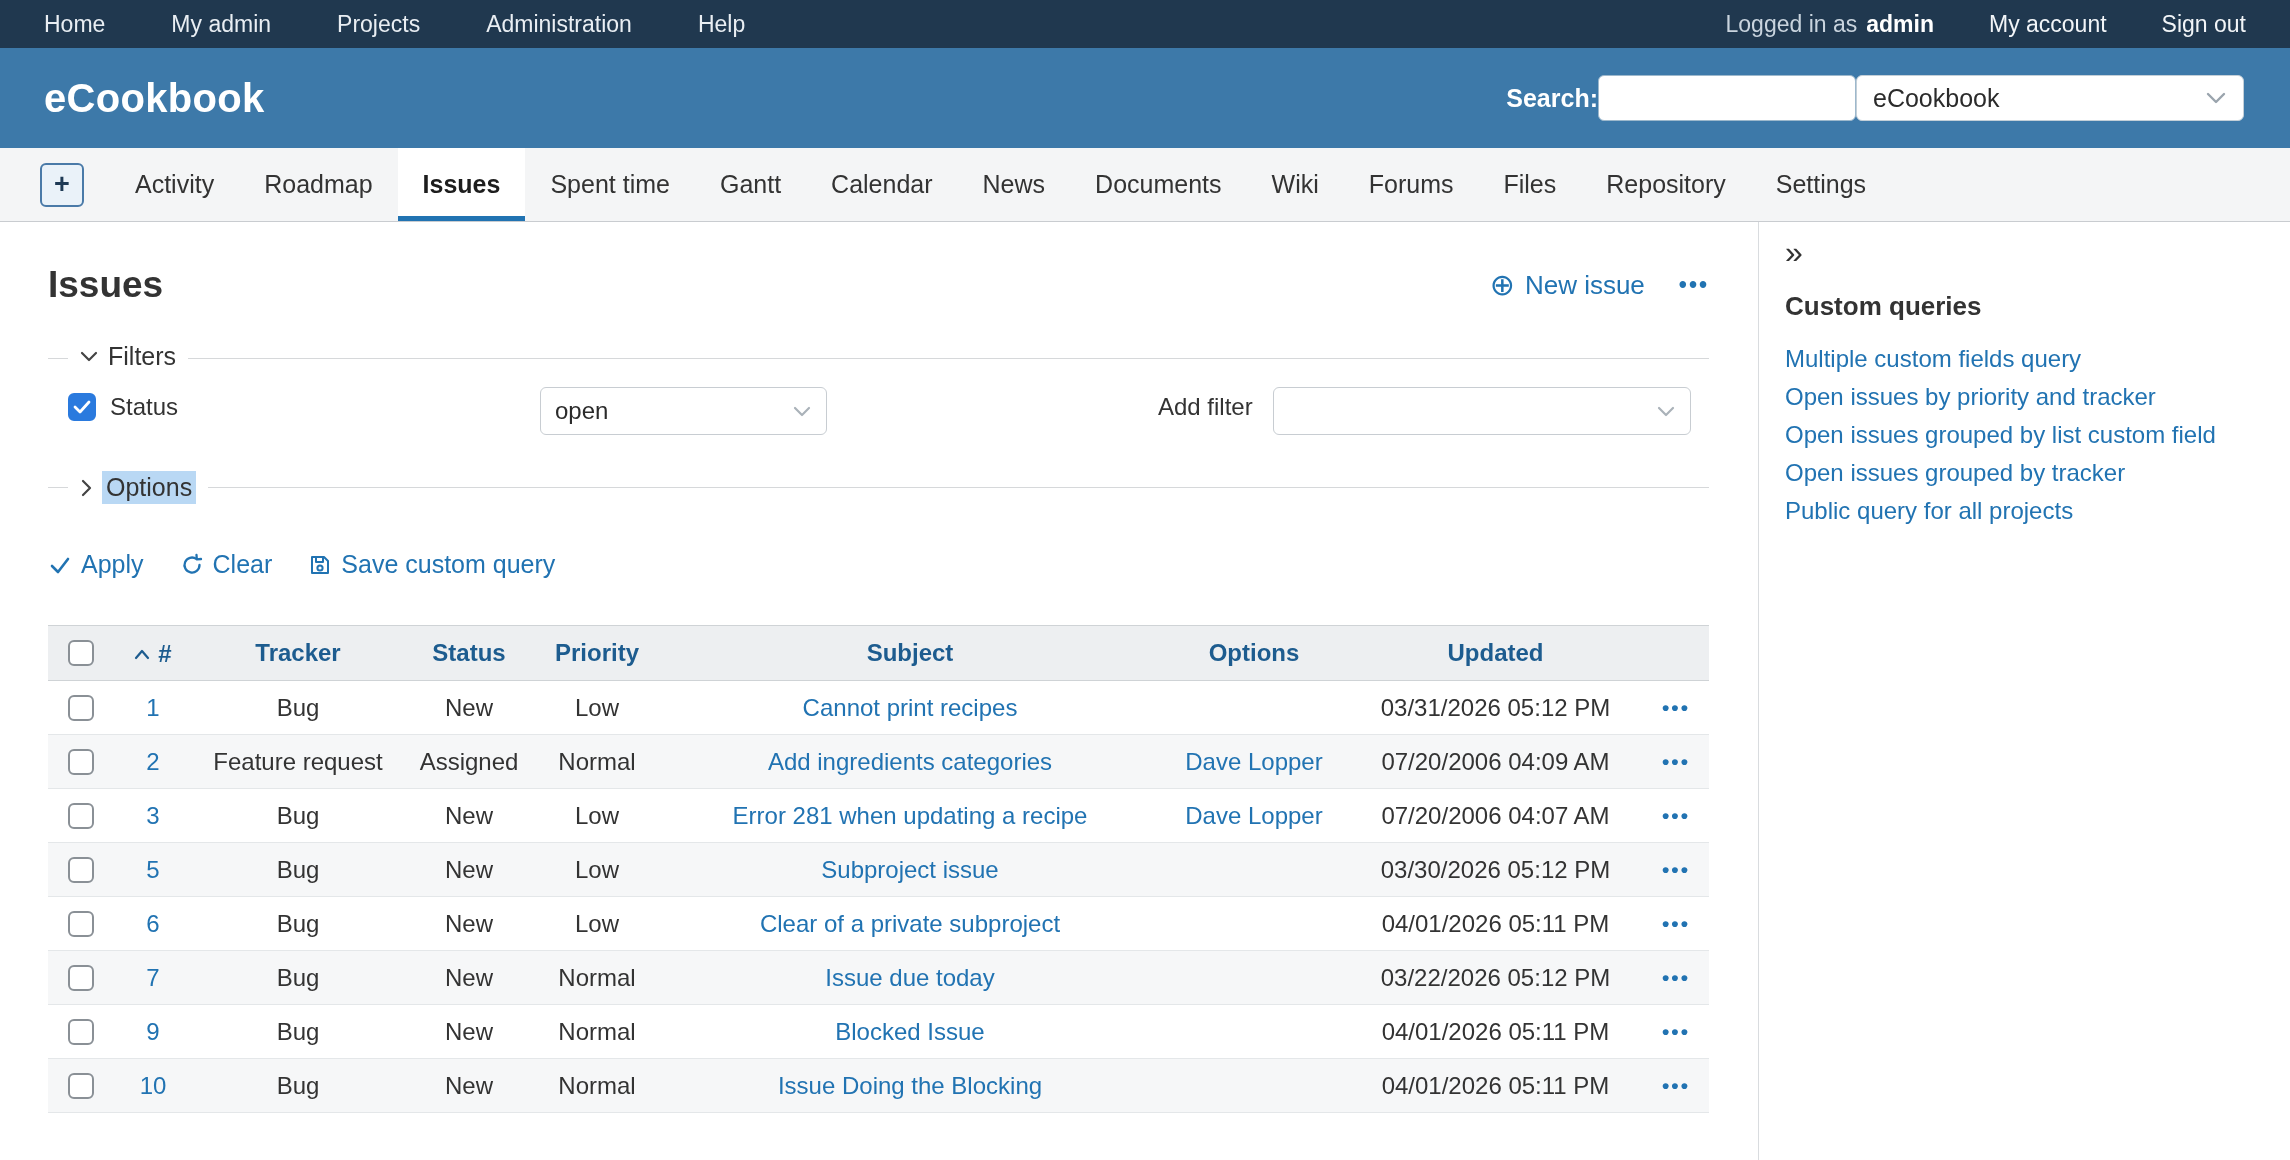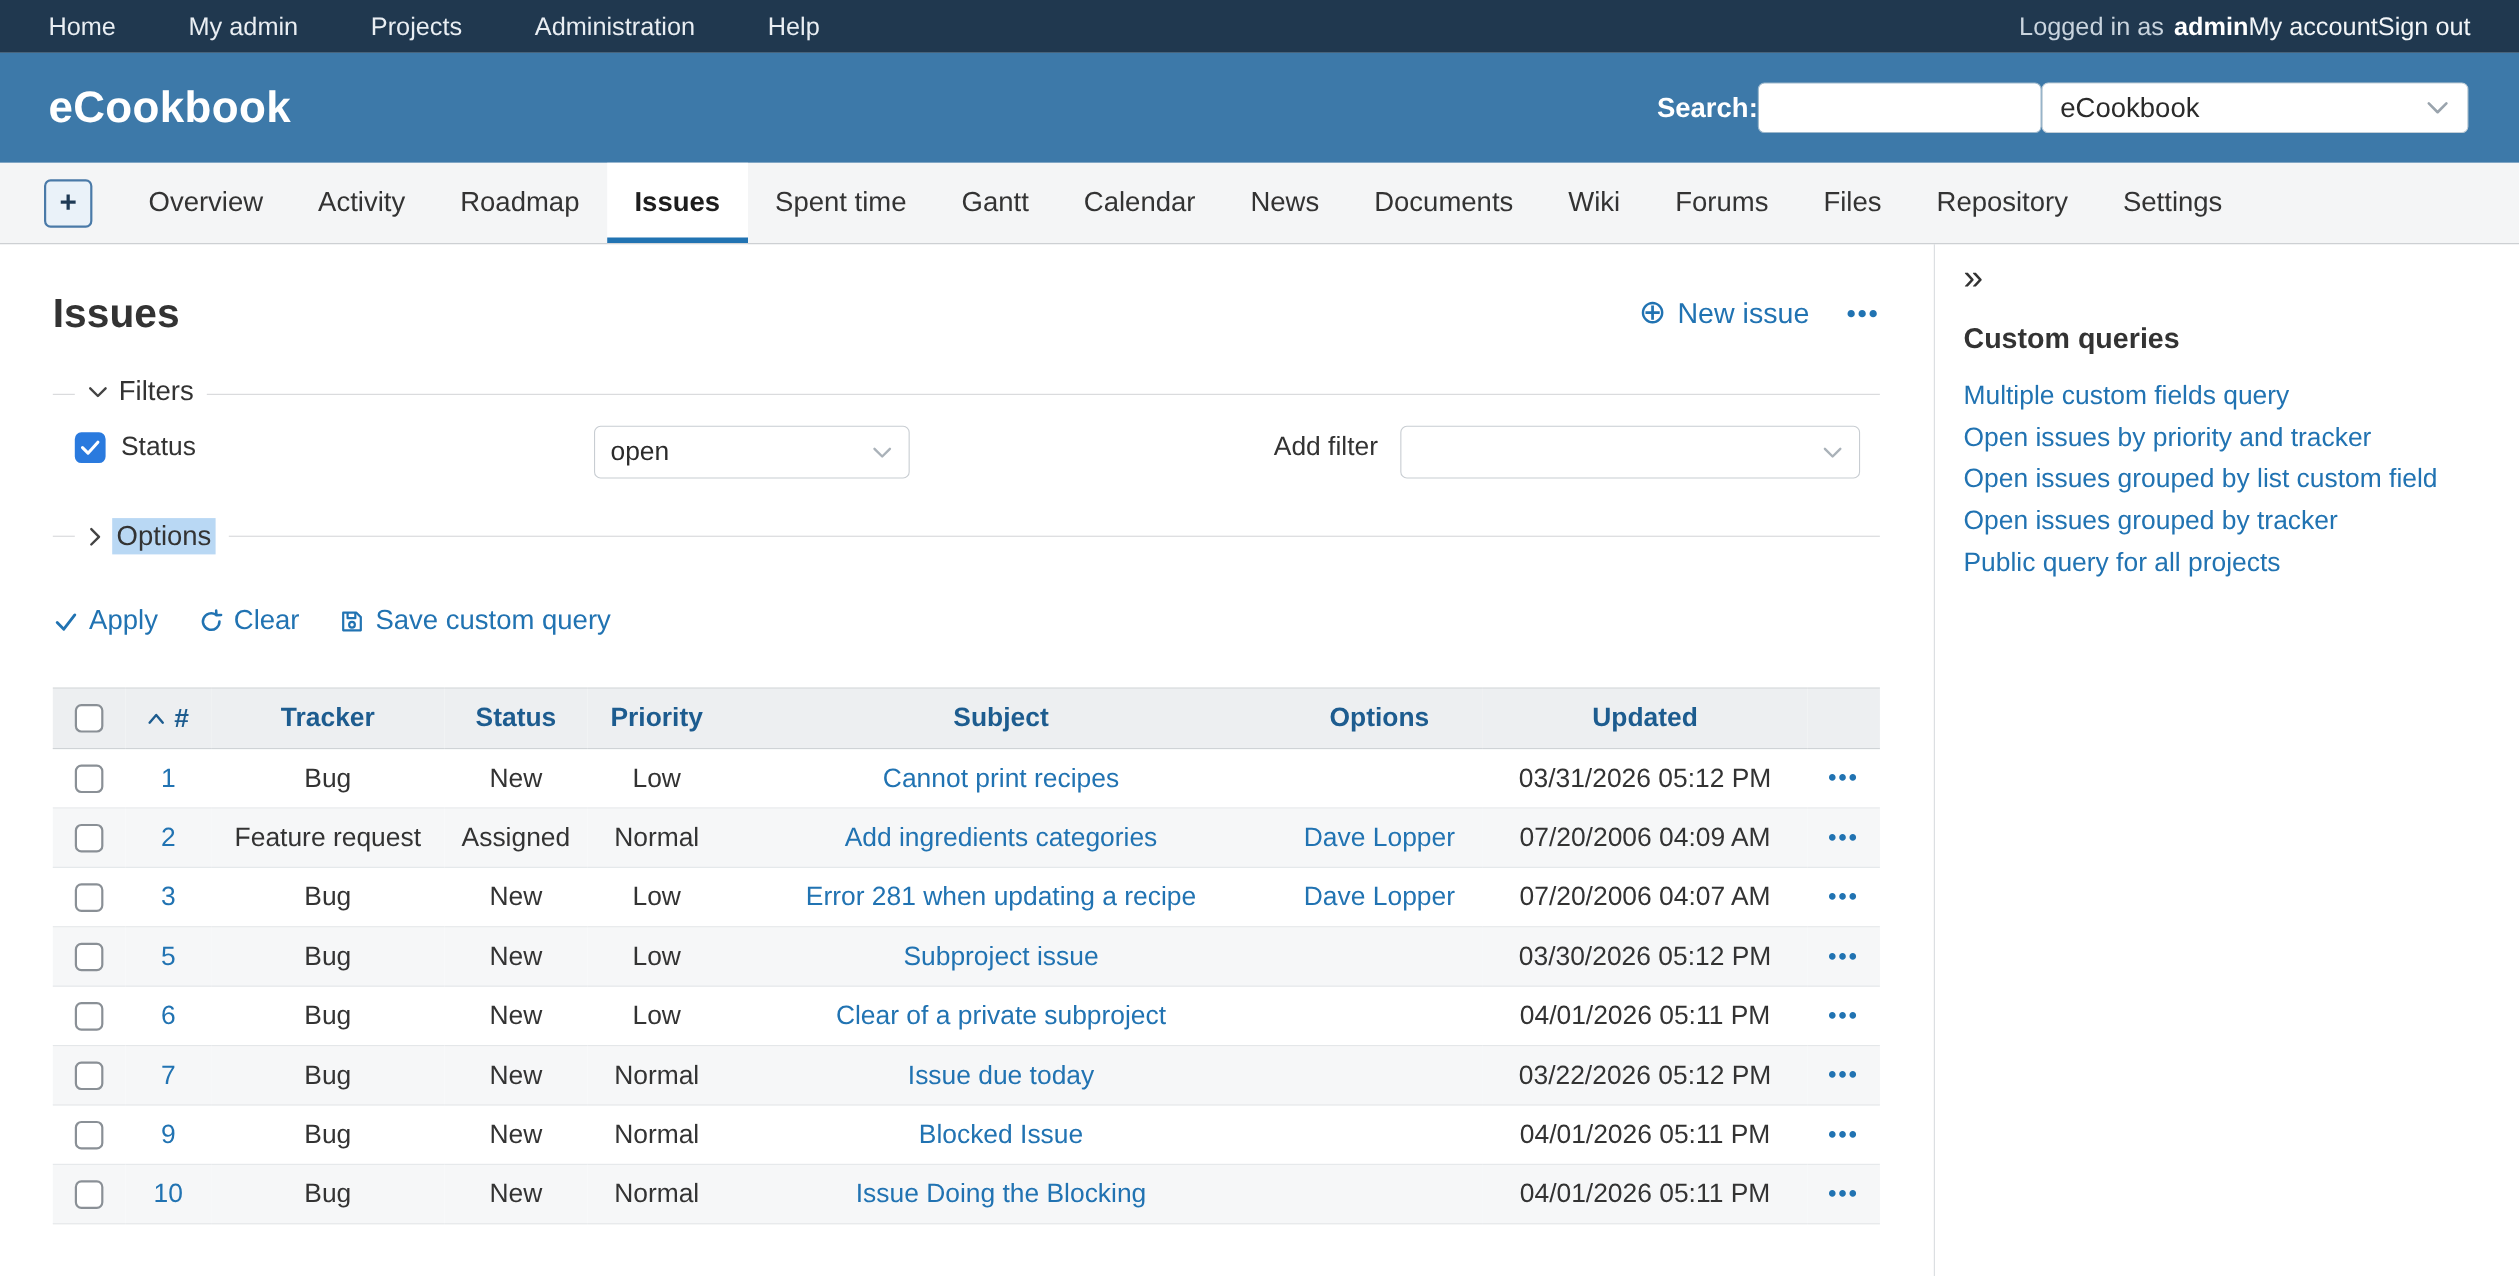--- a/index.html
+++ b/index.html
@@ -15,21 +15,21 @@
   
   .topbar {
     height: 48px;
     background: var(--topbar-bg, #20384f);
     display: flex; align-items: center; justify-content: space-between;
     padding: 0 44px;
     font-size: 23px;
   }
   .topnav { display: flex; gap: 66px; }
   .topnav a { color: #e9eef3; }
-  .topbar-right { display: flex; align-items: flex-end; }
+  .topbar-right { display: flex; align-items: flex-end; gap: 55px; }
   .loggedin { color: #c9d4de; display: flex; gap: 9px; }
   .loggedin b { color: #ffffff; }
   .topbar-right a { color: #f2f5f8; }
 
   
   .header {
     height: 100px;
     background: var(--header-bg, #3d79a9);
     display: flex; align-items: center; justify-content: space-between;
     padding: 0 46px 0 44px;
@@ -196,21 +196,20 @@
           <polyline points="3,3 11,11 19,3" fill="none" stroke="#9aa4ad" stroke-width="2.4" stroke-linecap="round" stroke-linejoin="round"></polyline>
         </svg>
     </div>
   </div>
 </div>
 
 <div class="tabbar">
   <button class="add-tab">+</button>
   <nav class="tabs">
 
-  <a class="tab">Overview</a>
       <a class="tab">Activity</a>
       <a class="tab">Roadmap</a>
       <a class="tab active">Issues</a>
       <a class="tab">Spent time</a>
       <a class="tab">Gantt</a>
       <a class="tab">Calendar</a>
       <a class="tab">News</a>
       <a class="tab">Documents</a>
       <a class="tab">Wiki</a>
       <a class="tab">Forums</a>

